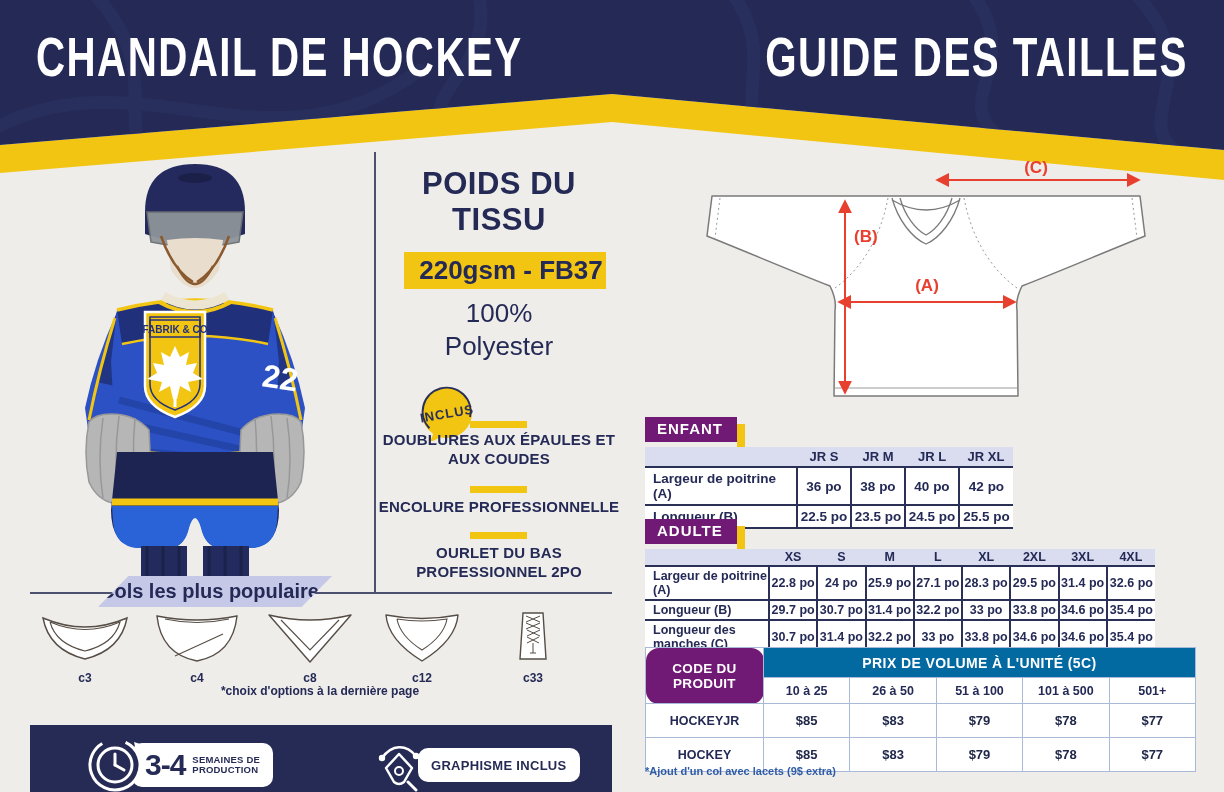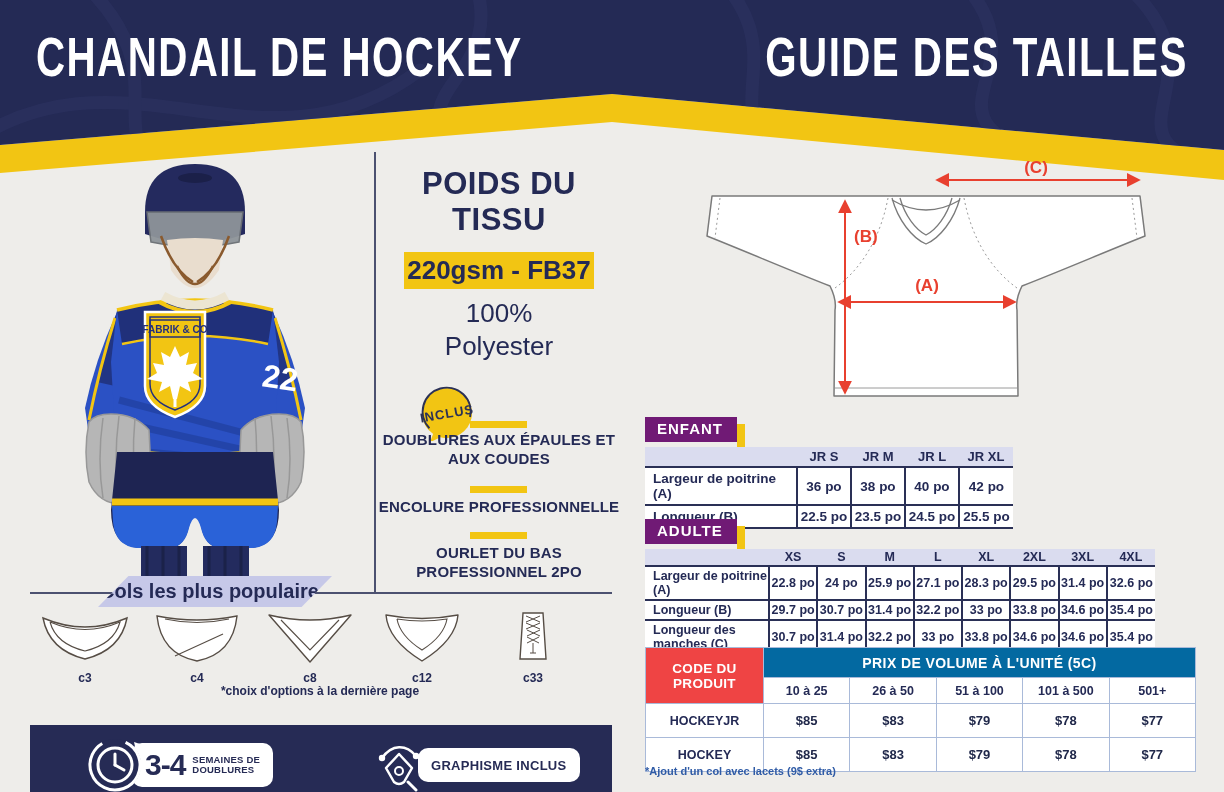--- a/index.html
+++ b/index.html
@@ -17,21 +17,21 @@
   }
   .hdr-left{left:36px;transform-origin:left top;}
   .hdr-right{right:36px;transform-origin:right top;text-align:right;}
   
   .vrule{left:374px;top:152px;width:2px;height:440px;background:#4c5170;}
   .hrule{left:30px;top:592px;width:582px;height:2px;background:#4c5170;}
   
   .mid-heading{left:380px;top:166px;width:238px;text-align:center;
     font-size:31px;line-height:36px;font-weight:800;letter-spacing:.5px;}
   .mid-badge{left:404px;top:252px;width:190px;height:37px;background:#f2c513;
-    text-align:center;font-size:26px;line-height:37px;font-weight:700;}
+    text-align:center;font-size:26px;line-height:37px;font-weight:700;padding-left:12px;}
   .mid-comp{left:424px;top:297px;width:150px;text-align:center;
     font-size:26px;line-height:33px;font-weight:400;}
   .dash{width:57px;height:7px;background:#f2c513;}
   .feature{width:238px;text-align:center;font-size:15px;line-height:19px;
     font-weight:700;letter-spacing:.2px;}
   
   .collar-banner{left:98px;top:576px;width:234px;height:31px;background:#c6c8e8;
     clip-path:polygon(13% 0,100% 0,87% 100%,0 100%);
     text-align:center;font-size:20px;line-height:31px;font-weight:800;z-index:5;}
   .collar-item{width:100px;text-align:center;top:610px;}
@@ -61,21 +61,21 @@
   .size-table tbody td+td{border-left:2px solid #2a3056;border-radius:15px;}
   .size-table{border-bottom:2px solid #2a3056;}
   .size-table td.lbl{text-align:left;padding-left:8px;}
   .t-enf thead td{font-size:13px;}
   .t-enf tbody td{font-size:13.5px;padding:3px 0;}
   .t-adu thead td{font-size:12.5px;padding:1px 0;}
   .t-adu tbody td{font-size:12.5px;padding:2px 0;}
   .t-adu td.lbl{font-size:12.5px;}
   
   .price-table td{border:1.5px solid #a9bad9;text-align:center;}
-  .price-table .corner{background:#ef4444;color:#fff;font-size:13.5px;font-weight:800;letter-spacing:.3px;}
+  .price-table .corner{background:#701a75;color:#fff;font-size:13.5px;font-weight:800;letter-spacing:.3px;border-radius:13px;}
   .price-table .volhead{background:#0369a1;color:#fff;font-size:14px;font-weight:800;
     letter-spacing:.4px;height:27px;}
   .price-table .tier{font-size:12.5px;font-weight:800;color:#242a55;height:23px;}
   .price-table .code{font-size:12.5px;font-weight:800;color:#242a55;height:31px;}
   .price-table .price{font-size:13px;font-weight:800;color:#20284a;}
   .price-note{left:645px;top:765px;font-size:11px;font-weight:700;color:#2f5ba6;}
 </style>
 </head>
 <body>
 
@@ -405,21 +405,21 @@
       <circle cx="31" cy="31" r="25" fill="none" stroke="#ffffff" stroke-width="3" stroke-dasharray="132 26" transform="rotate(-65 31 31)"></circle>
       <path d="M50,8 l9,3 -7,6 z" fill="#ffffff"></path>
       <circle cx="31" cy="31" r="17" fill="none" stroke="#ffffff" stroke-width="3"></circle>
       <line x1="31" y1="31" x2="31" y2="20" stroke="#ffffff" stroke-width="3" stroke-linecap="round"></line>
       <line x1="31" y1="31" x2="40" y2="36" stroke="#ffffff" stroke-width="3" stroke-linecap="round"></line>
     </svg>
     <div class="pill pill-big">
       <span class="pill-num">3-4</span>
       <span class="pill-cap">
         <span>SEMAINES DE</span><br>
-        <span>DOUBLURES</span>
+        <span>PRODUCTION</span>
       </span>
     </div>
   </div>
   <div class="badge-row" style="left:342px;top:13px">
     <svg width="54" height="54" viewBox="0 0 54 54" style="position:relative;z-index:2">
       <path d="M10,20 C20,6 34,6 44,18" fill="none" stroke="#ffffff" stroke-width="2.5"></path>
       <circle cx="10" cy="20" r="3.2" fill="#ffffff"></circle>
       <circle cx="44" cy="18" r="3.2" fill="#ffffff"></circle>
       <path d="M27,16 L40,30 L32,44 Q27,48 22,44 L14,30 Z" fill="#262b55" stroke="#ffffff" stroke-width="2.5" stroke-linejoin="round"></path>
       <circle cx="27" cy="33" r="4" fill="none" stroke="#ffffff" stroke-width="2"></circle>

